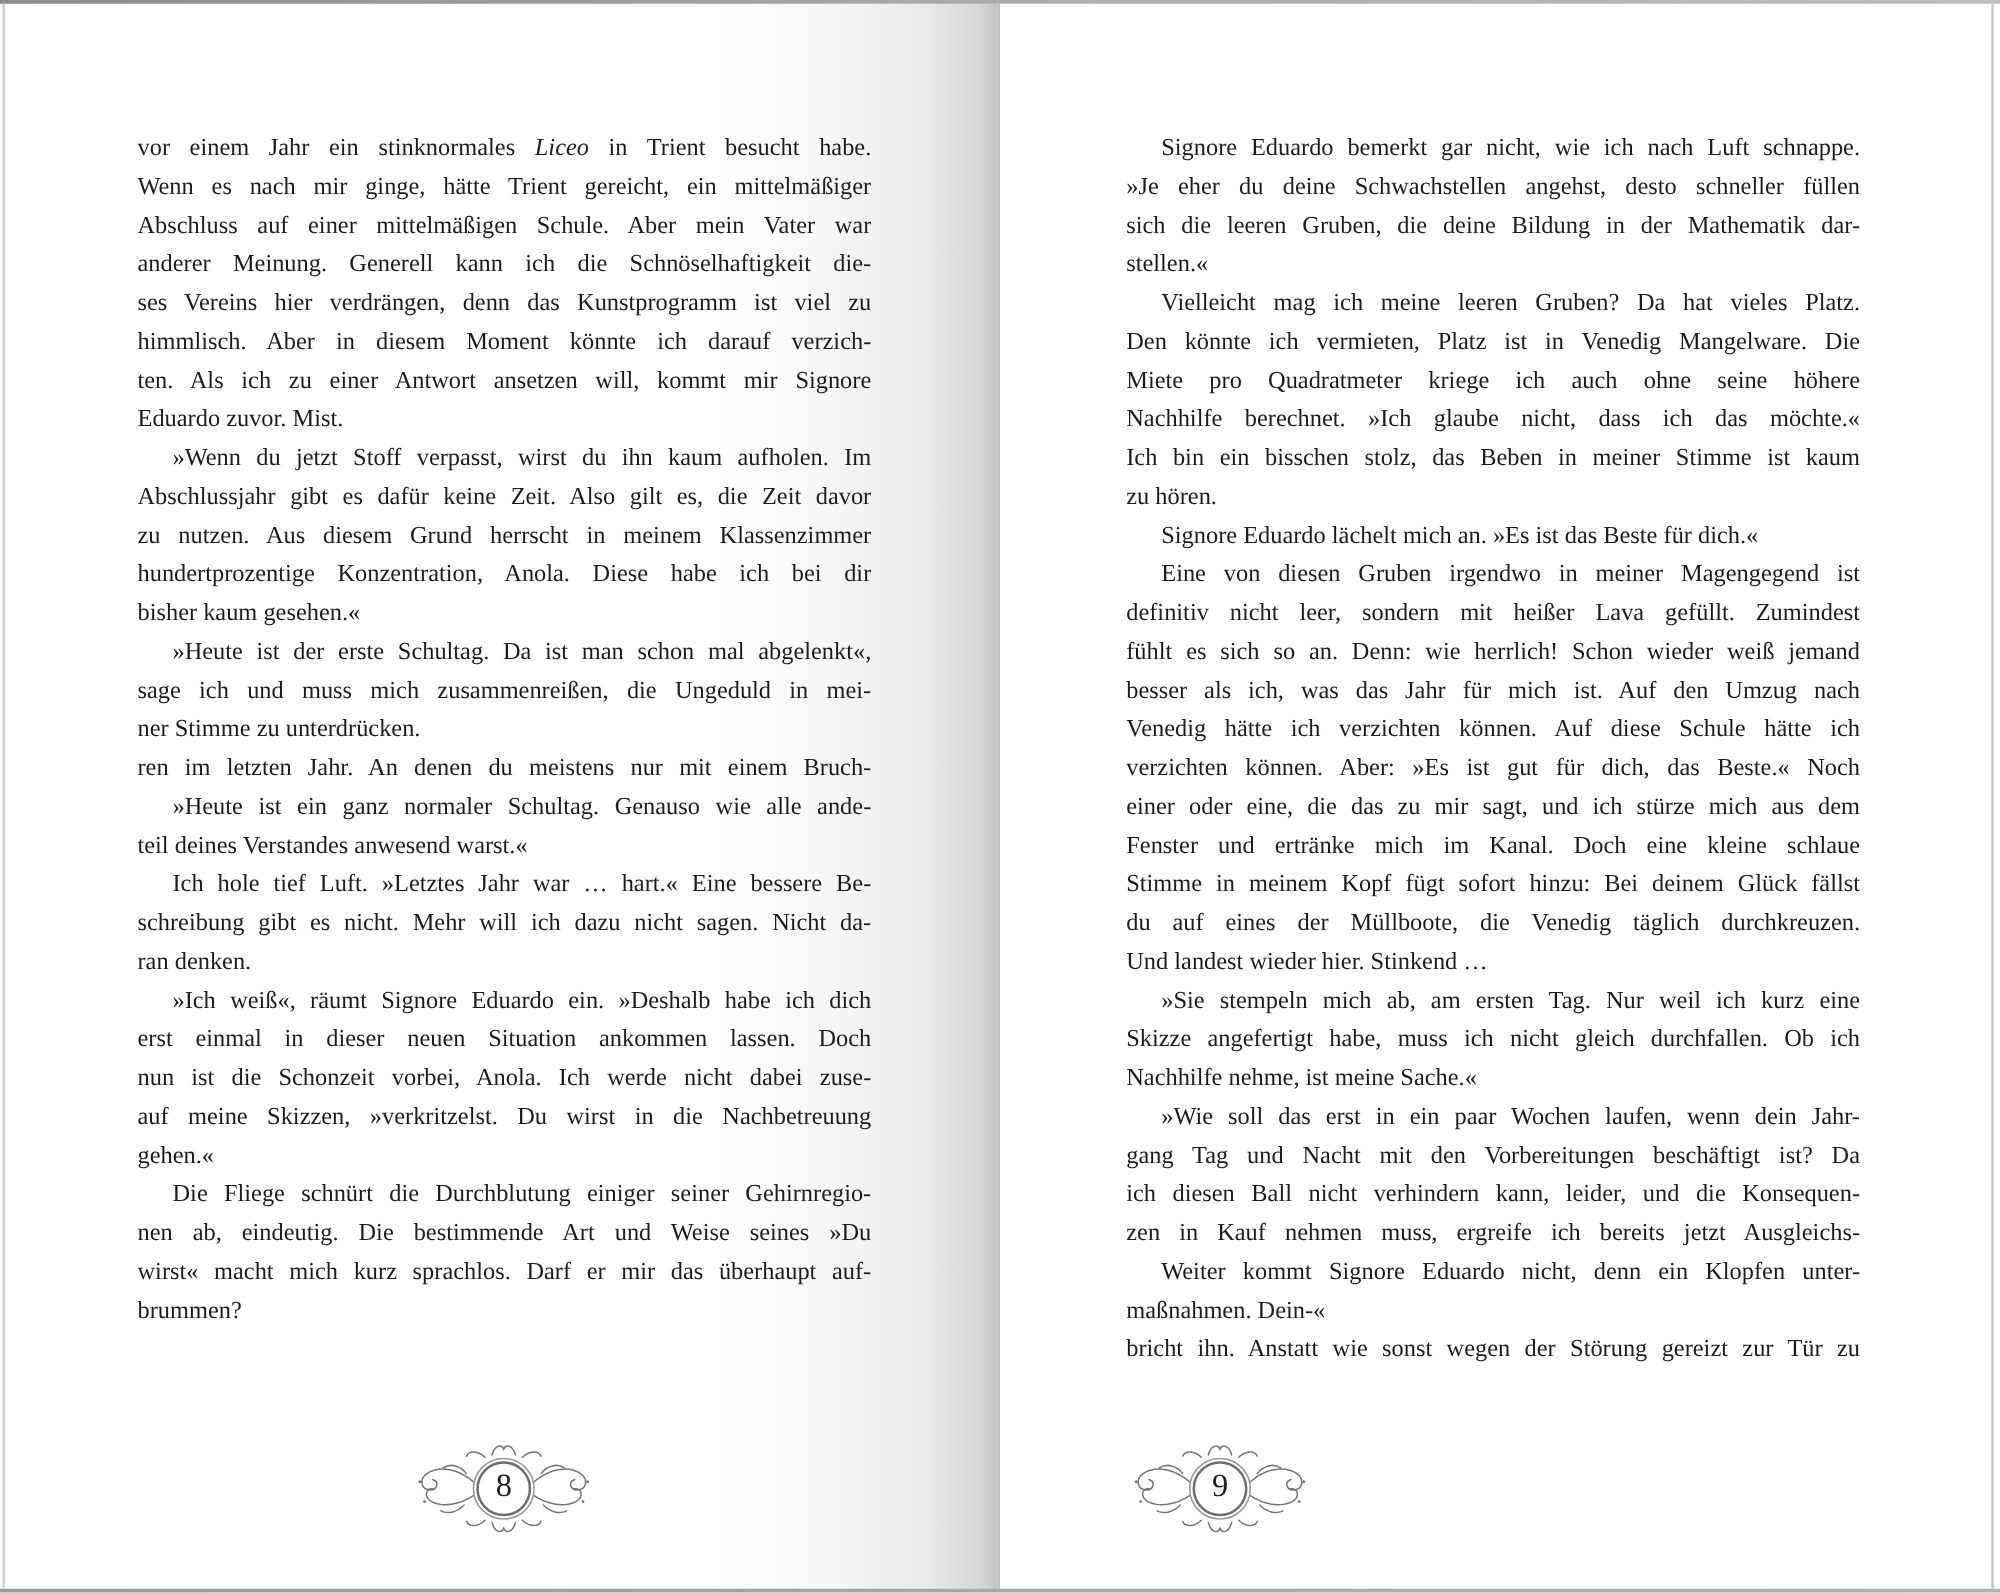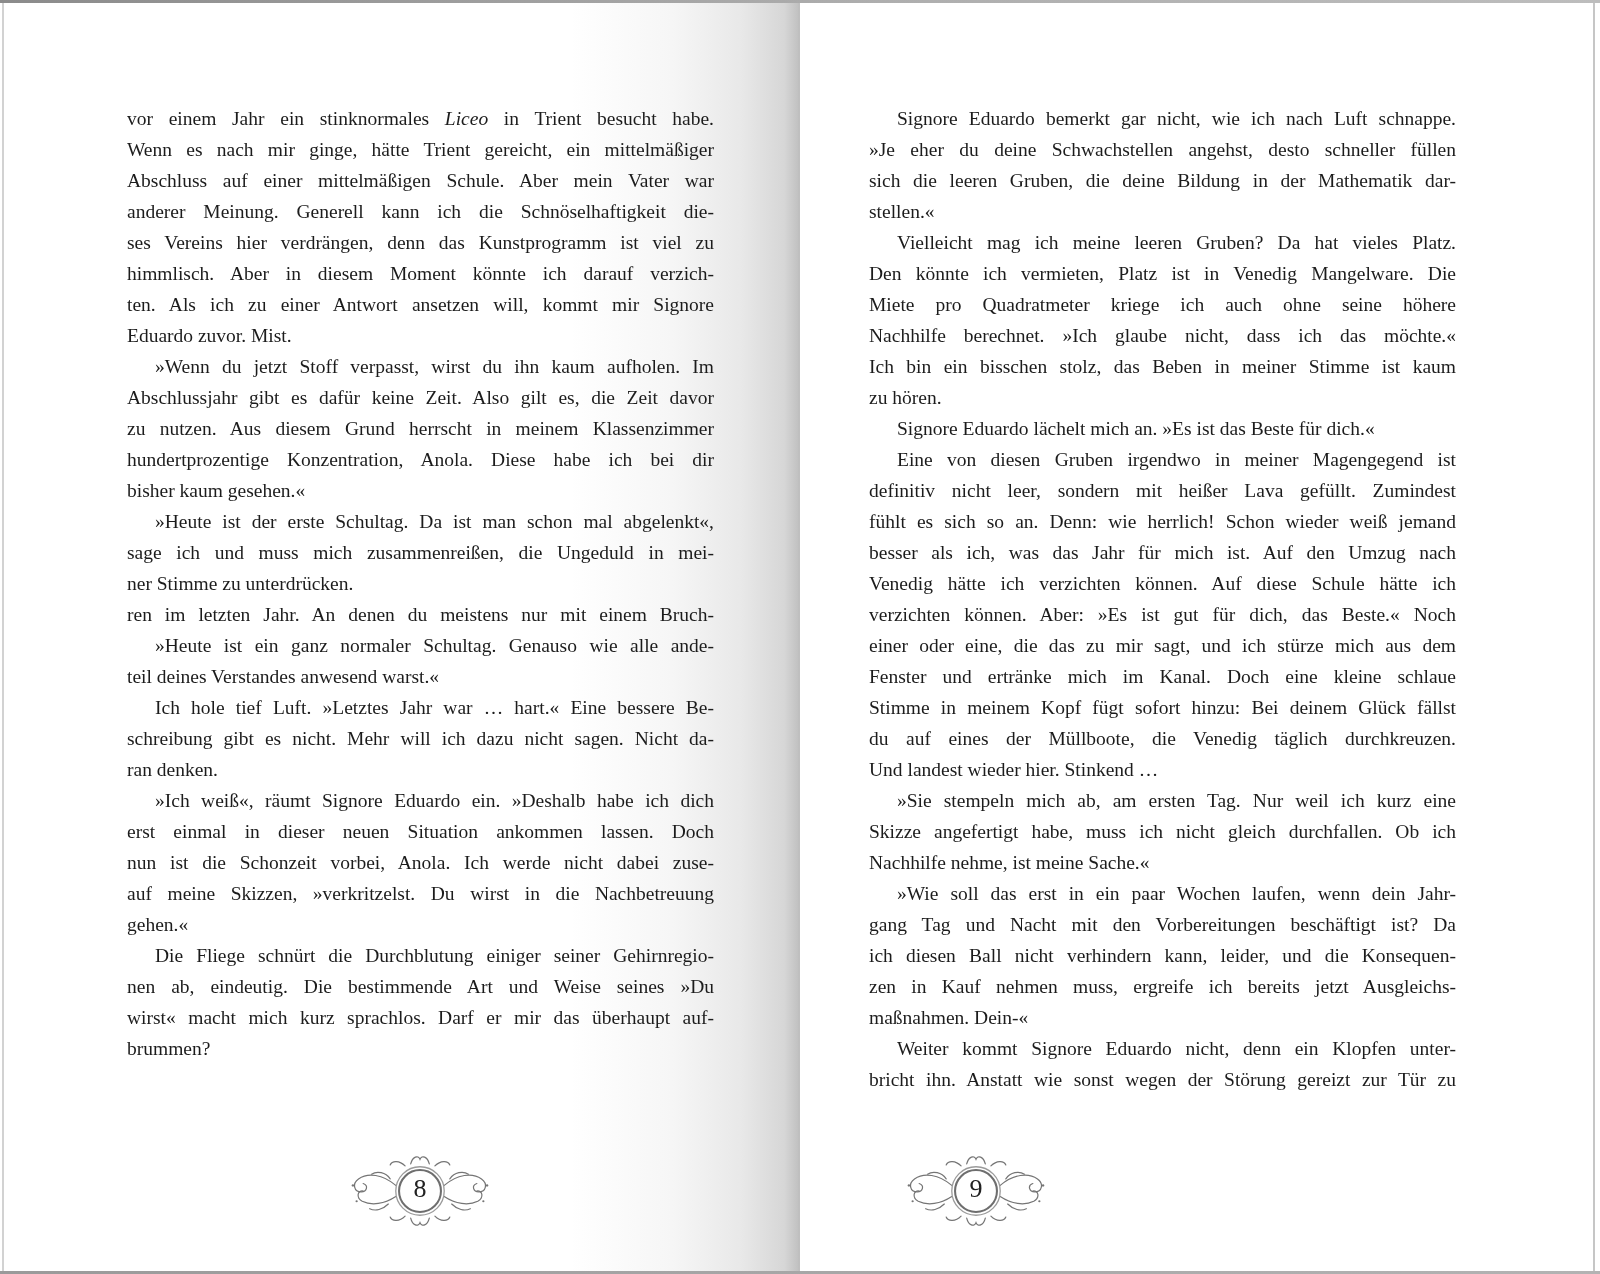--- a/index.html
+++ b/index.html
@@ -25,29 +25,29 @@
     background: linear-gradient(to right,
       rgba(100,100,100,0) 0%,
       rgba(100,100,100,0.06) 45%,
       rgba(95,95,95,0.14) 75%,
       rgba(85,85,85,0.24) 94%,
       rgba(75,75,75,0.34) 100%);
   }
   .gutter-line { position:absolute; left:798px; top:3px; bottom:3px; width:2px; background:#bfbfbf; }
 
   .page { position:absolute; top:0; height:1274px; }
-  .page-left  { left:17px;    width:800px; }
+  .page-left  { left:0;    width:800px; }
   .page-right { left:800px; width:800px; }
 
   .text-block {
     position:absolute; top:103px; width:587px;
     font-size:19.5px;
   }
   .page-left  .text-block { left:110px; }
-  .page-right .text-block { left:69px; }
+  .page-right .text-block { left:101px; }
 
   .line {
     height:31px; line-height:31px;
     text-align: justify;
     text-align-last: justify;
     overflow: hidden;
     white-space: normal;
   }
   .line.pend { text-align-last: left; }
   .line.indent { text-indent: 28px; }
@@ -164,22 +164,22 @@
       <div class="line"><span>Stimme in meinem Kopf fügt sofort hinzu: Bei deinem Glück fällst</span></div>
       <div class="line"><span>du auf eines der Müllboote, die Venedig täglich durchkreuzen.</span></div>
       <div class="line pend"><span>Und landest wieder hier. Stinkend …</span></div>
       <div class="line indent"><span>»Sie stempeln mich ab, am ersten Tag. Nur weil ich kurz eine</span></div>
       <div class="line"><span>Skizze angefertigt habe, muss ich nicht gleich durchfallen. Ob ich</span></div>
       <div class="line pend"><span>Nachhilfe nehme, ist meine Sache.«</span></div>
       <div class="line indent"><span>»Wie soll das erst in ein paar Wochen laufen, wenn dein Jahr-</span></div>
       <div class="line"><span>gang Tag und Nacht mit den Vorbereitungen beschäftigt ist? Da</span></div>
       <div class="line"><span>ich diesen Ball nicht verhindern kann, leider, und die Konsequen-</span></div>
       <div class="line"><span>zen in Kauf nehmen muss, ergreife ich bereits jetzt Ausgleichs-</span></div>
+      <div class="line indent"><span>Weiter kommt Signore Eduardo nicht, denn ein Klopfen unter-</span></div>
       <div class="line pend"><span>maßnahmen. Dein-«</span></div>
-      <div class="line indent"><span>Weiter kommt Signore Eduardo nicht, denn ein Klopfen unter-</span></div>
       <div class="line"><span>bricht ihn. Anstatt wie sonst wegen der Störung gereizt zur Tür zu</span></div>
     </div>
   <div class="ornament">
     <svg viewBox="0 0 160 88" aria-hidden="true">
       <g stroke="#757575" fill="none" stroke-width="1.3" stroke-linecap="round">
         <path d="M106 38 C120 26 136 24 146 31 C153 36 151 45 143 45 C137 45 135 38 141 36"></path>
         <path d="M106 50 C118 58 132 60 142 55 C149 51 147 43 141 44"></path>
         <path d="M112 31 C117 24 126 22 132 26"></path>
         <path d="M114 58 C120 64 128 66 134 63"></path>
         <circle cx="152" cy="38" r="1.3" fill="#757575" stroke="none"></circle>

